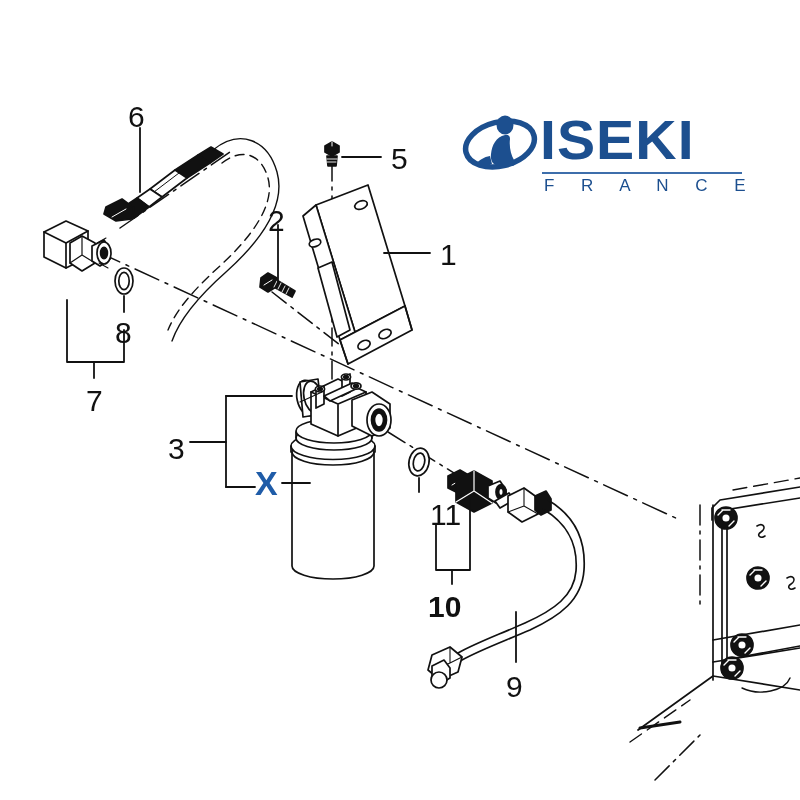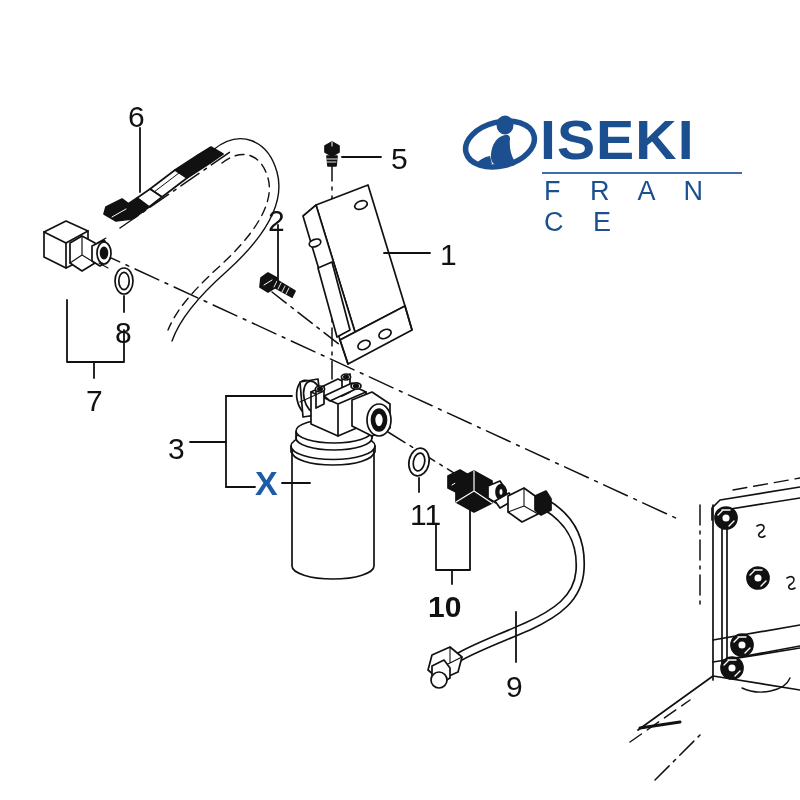--- a/index.html
+++ b/index.html
@@ -21,20 +21,21 @@
     top: 0;
     width: 800px;
     height: 800px;
   }
   .brand-logo {
     position: absolute;
     left: 462px;
     top: 112px;
     width: 300px;
     height: 92px;
+    text-align: right;
   }
   .brand-mark {
     position: absolute;
     left: 0px;
     top: 2px;
     width: 76px;
     height: 56px;
   }
   .brand-wordmark {
     position: absolute;
@@ -54,21 +55,21 @@
     left: 80px;
     top: 60px;
     width: 200px;
     height: 2px;
     background: #3d6eab;
   }
   .brand-sub {
     position: absolute;
     left: 82px;
     top: 64px;
-    font-size: 27px;
+    font-size: 17px;
     letter-spacing: 11px;
     color: #1c4f8f;
     font-family: "Liberation Sans", sans-serif;
   }
   .callout {
     position: absolute;
     font-size: 30px;
     color: #111111;
     font-family: "Liberation Sans", sans-serif;
     line-height: 1;
@@ -359,19 +360,19 @@
     <div class="brand-sub">F R A N C E</div>
   </div>
 
   <div class="callout" style="left:128px; top:102px;">6</div>
   <div class="callout" style="left:391px; top:144px;">5</div>
   <div class="callout" style="left:268px; top:206px;">2</div>
   <div class="callout" style="left:440px; top:240px;">1</div>
   <div class="callout" style="left:115px; top:318px;">8</div>
   <div class="callout" style="left:86px;  top:386px;">7</div>
   <div class="callout" style="left:168px; top:434px;">3</div>
-  <div class="callout" style="left:410px; top:500px;">11</div>
+  <div class="callout" style="left:430px; top:500px;">11</div>
   <div class="callout" style="left:428px; top:592px;font-weight:bold;">10</div>
   <div class="callout" style="left:506px; top:672px;">9</div>
 
   <div class="xmark" style="left:255px; top:466px;">X</div>
 
 </div>
 
 </body></html>

